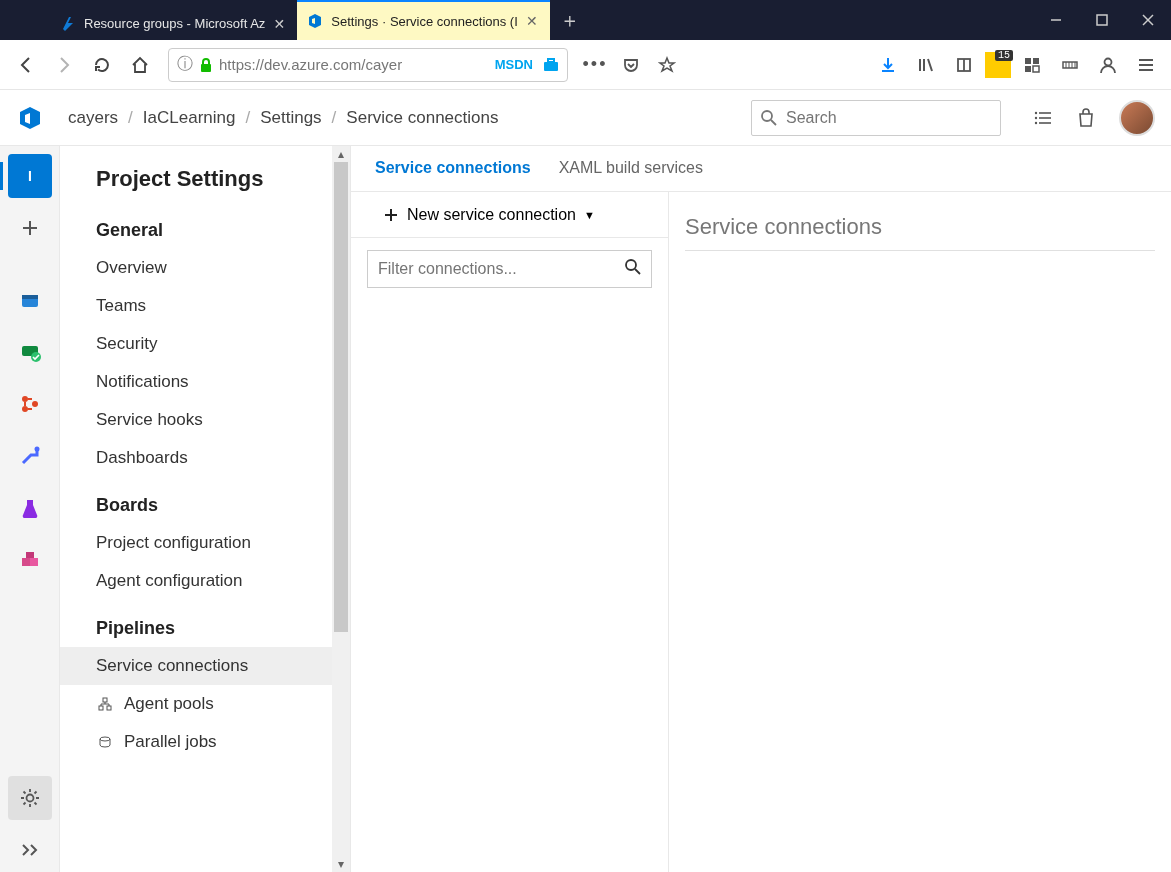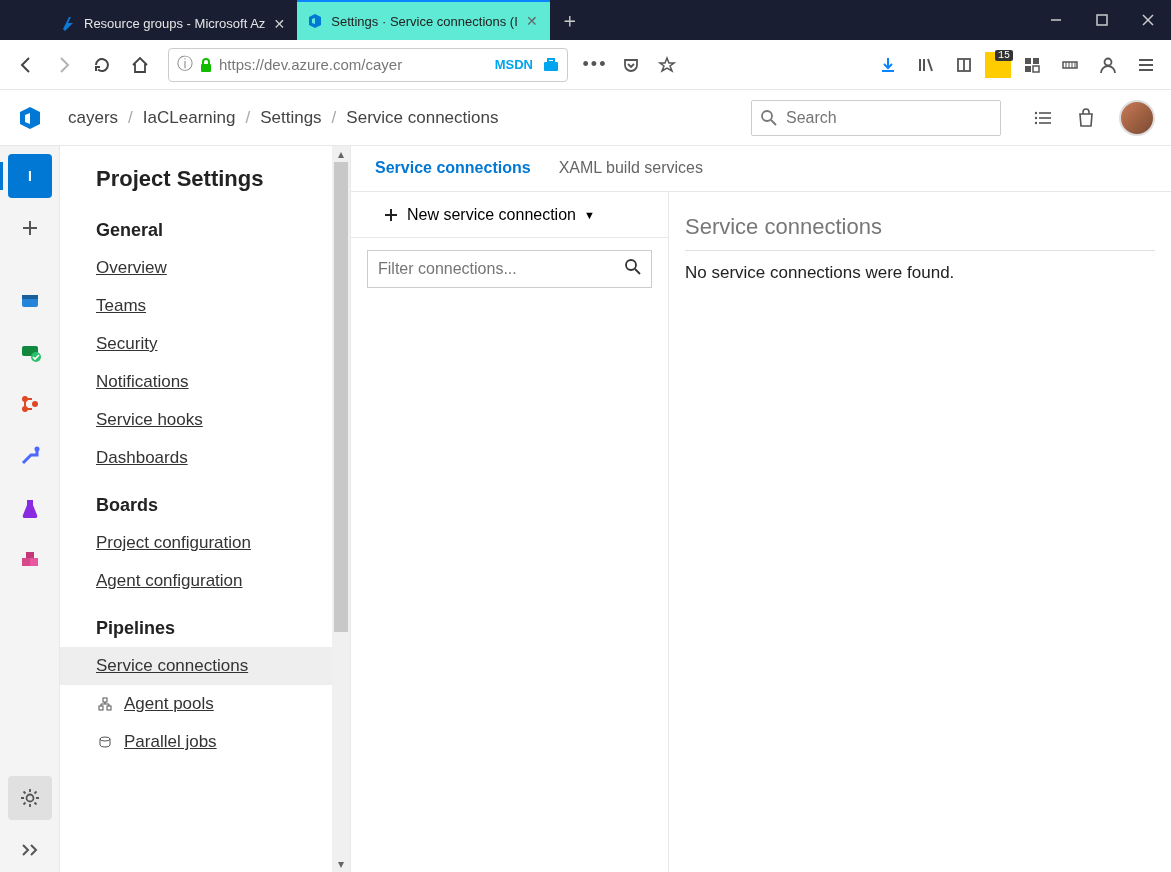--- a/index.html
+++ b/index.html
@@ -3,21 +3,21 @@
 <meta charset="utf-8">
 <style>
   * { box-sizing: border-box; margin: 0; padding: 0; font-family: "Segoe UI", Arial, sans-serif; }
   body { width: 1171px; height: 872px; overflow: hidden; background: #fff; display: flex; flex-direction: column; }
 
   
   .titlebar { height: 40px; background: #191e32; display: flex; align-items: stretch; color: #fff; }
   .titlebar .spacer-left { width: 50px; }
   .tab { display: flex; align-items: center; padding: 0 10px; font-size: 13px; max-width: 280px; min-width: 240px; position: relative; }
   .tab-inactive { color: #e6e6e6; margin-top: 7px; }
-  .tab-active { background: #5eead4; color: #222; border-top: 2px solid #0a84ff; }
+  .tab-active { background: #fef9c3; color: #222; border-top: 2px solid #0a84ff; }
   .tab .favicon { width: 16px; height: 16px; margin-right: 8px; flex-shrink:0; }
   .tab .title { flex: 1; white-space: nowrap; overflow: hidden; text-overflow: ellipsis; }
   .tab .close { width: 16px; height:16px; display:flex;align-items:center;justify-content:center; font-size:14px; color:#666; margin-left:6px;}
   .tab-inactive .close { color:#ccc; }
   .newtab { width:40px; display:flex;align-items:center;justify-content:center;color:#ccc;font-size:20px;}
   .winbtns { margin-left:auto; display:flex;}
   .winbtn { width:46px; display:flex;align-items:center;justify-content:center;color:#ccc;}
 
   .navbar { height: 50px; background:#fff; border-bottom:1px solid #e6e6e6; display:flex; align-items:center; padding:0 8px; gap:2px;}
   .navbtn { width:36px; height:36px; display:flex;align-items:center;justify-content:center; color:#555; border-radius:4px;}
@@ -50,21 +50,21 @@
   .rail-spacer{flex:1;}
   .rail-left-indicator{position:absolute;left:-8px;top:8px;bottom:8px;width:3px;background:#0078d4;}
 
   .settings-sidebar{width:290px;overflow:hidden;position:relative; background:#fff;}
   .settings-sidebar .scrollbar{position:absolute;right:0;top:0;bottom:0;width:18px;background:#f0f0f0;}
   .settings-sidebar .thumb{position:absolute;right:2px;top:2px;width:14px;height:470px;background:#c8c8c8;}
   .settings-sidebar .arrow{position:absolute;right:2px;width:14px;height:16px;color:#666;font-size:12px;display:flex;align-items:center;justify-content:center;}
   .settings-content{padding:20px 28px 20px 36px; overflow:hidden;}
   .settings-title{font-size:22px;font-weight:600;color:#222;margin-bottom:28px;}
   .section-label{font-size:18px;font-weight:600;color:#222;margin:18px 0 8px;}
-  .settings-link{display:flex;align-items:center;gap:10px;font-size:17px;color:#333;padding:9px 0;cursor:pointer;text-decoration:underline;}
+  .settings-link{display:flex;align-items:center;gap:10px;font-size:17px;color:#333;padding:9px 0;cursor:pointer;}
   .settings-link.active{background:#eee;margin:0 -36px;padding:9px 36px;}
   .settings-link .mini-icon{width:18px;display:inline-flex;justify-content:center;color:#555;}
 
   .content-area{flex:1;display:flex;flex-direction:column;border-left:1px solid #e8e8e8;}
   .content-tabs{height:46px;display:flex;align-items:center;gap:28px;padding:0 24px;border-bottom:1px solid #e8e8e8;}
   .content-tab{font-size:16px;color:#666;padding-bottom:2px;}
   .content-tab.active{color:#0078d4;font-weight:600;}
   .content-split{flex:1;display:flex;}
   .list-pane{width:318px;border-right:1px solid #e8e8e8;display:flex;flex-direction:column;}
   .new-btn{height:46px;border-bottom:1px solid #e8e8e8;display:flex;align-items:center;padding:0 32px;gap:8px;font-size:16px;cursor:pointer;}
@@ -428,18 +428,17 @@
                   <svg width="18" height="18">
                     <circle cx="7" cy="7" r="5" fill="none" stroke="#333" stroke-width="1.8"></circle>
                     <line x1="11" y1="11" x2="16" y2="16" stroke="#333" stroke-width="1.8"></line>
                   </svg>
                 </span>
             </div>
           </div>
         </div>
         <div class="detail-pane">
           <div class="detail-title">Service connections</div>
-          <div class="detail-empty">No service connections were found.</div>
         </div>
       </div>
     </div>
   </div>
 </div>
 
 </body></html>

